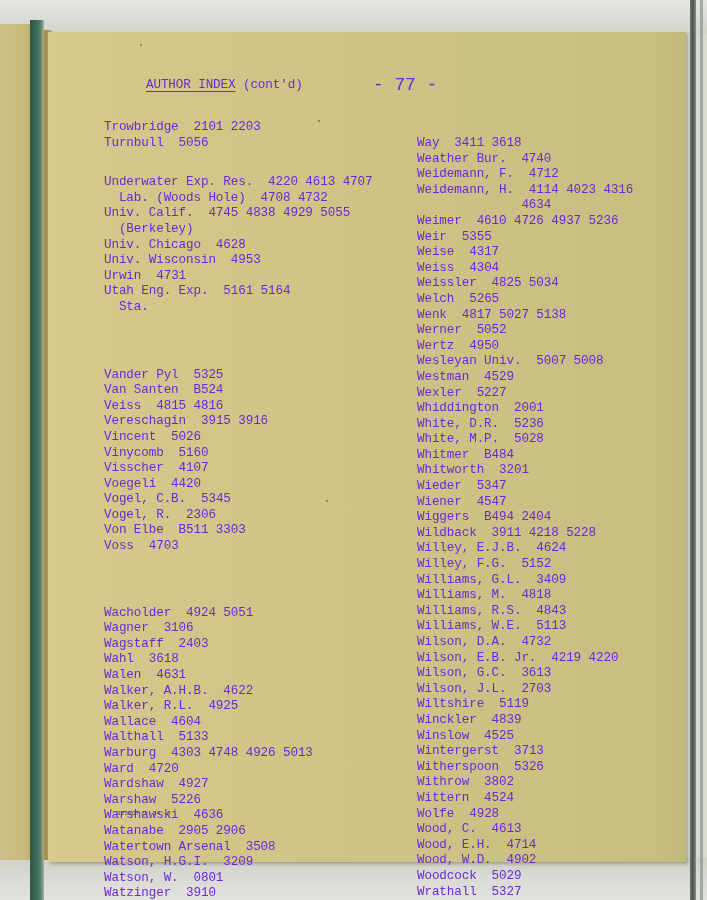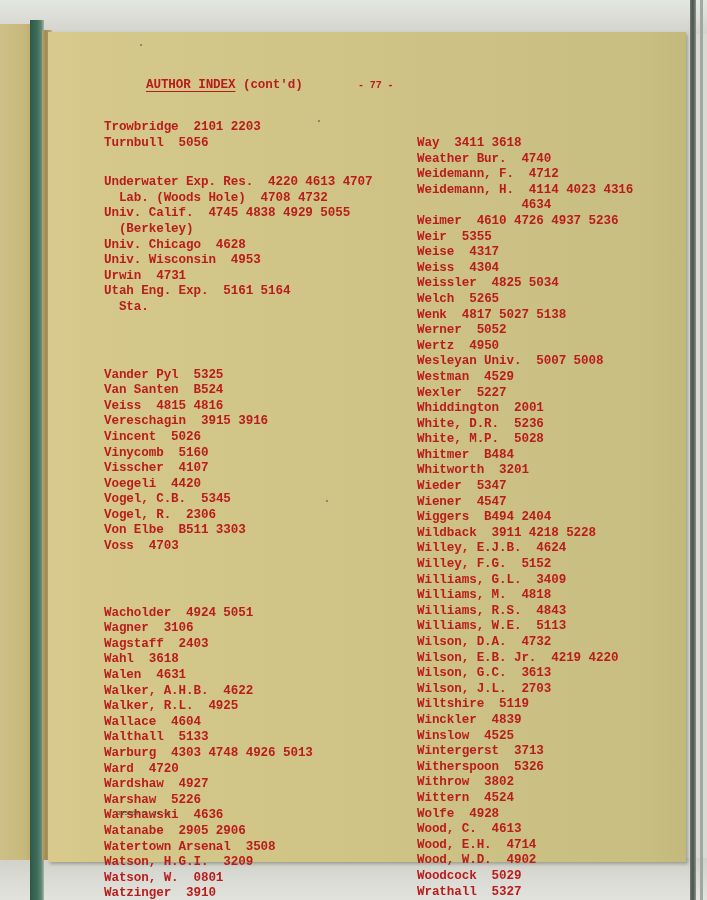--- a/index.html
+++ b/index.html
@@ -35,32 +35,31 @@
     }
     .glass-right {
       position: absolute; left: 690px; top: 0; width: 6px; height: 900px;
       background: linear-gradient(90deg, #6d7570, #4b534e, #8a928c);
     }
     .glass-right2 {
       position: absolute; left: 700px; top: 0; width: 3px; height: 900px;
       background: #9fa9a2;
     }
     .text {
-      color: #b91c1c;
+      color: #6d28d9;
       font-size: 12.6px;
       line-height: 15.6px;
       white-space: pre;
       letter-spacing: -0.1px;
-      font-weight: bold;
     }
     .header-title {
       position: absolute; left: 146px; top: 78px;
     }
     .header-title .underlined { text-decoration: underline; text-underline-offset: 3px; }
-    .page-number { position: absolute; left: 358px; top: 78px; font-size: 10px; }
+    .page-number { position: absolute; left: 373px; top: 78px; font-size: 18px; }
     .col { position: absolute; }
     .col-left { left: 104px; top: 120px; }
     .col-right { left: 417px; top: 136px; }
     .entry { display: block; height: 15.6px; }
     .gap { display: block; }
     .footer-code {
       position: absolute; left: 117px; top: 810px;
       font-family: "Liberation Sans", sans-serif; font-size: 6px; color: #4a4636; letter-spacing: 0.4px;
     }
     .speck { position: absolute; width: 2px; height: 2px; border-radius: 1px; background: #7a7356; }

